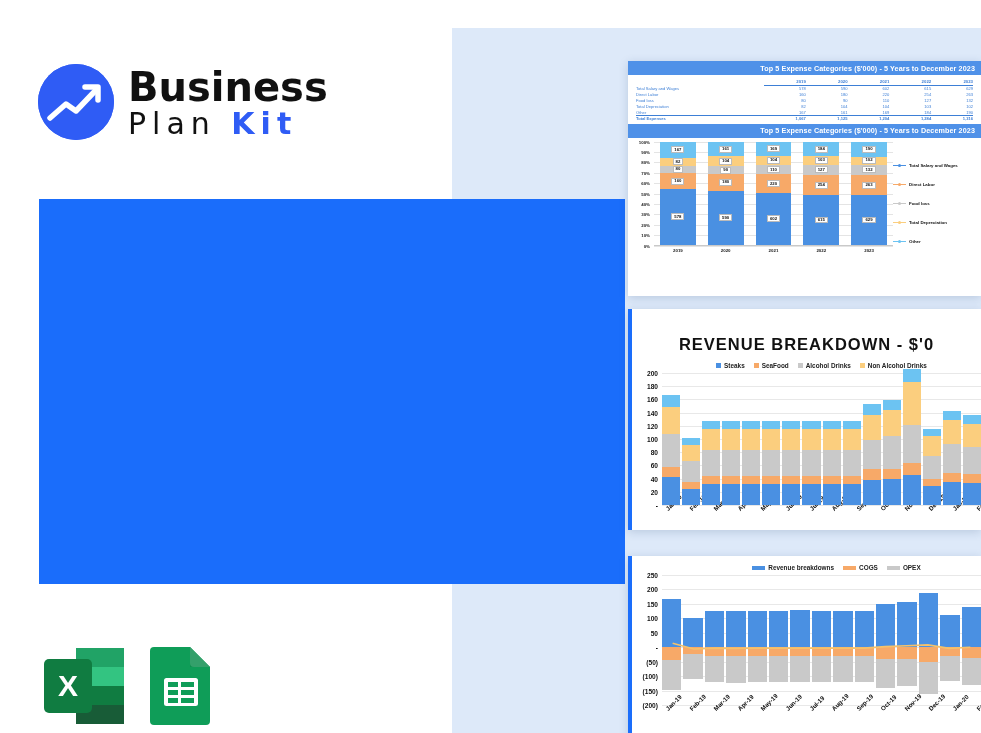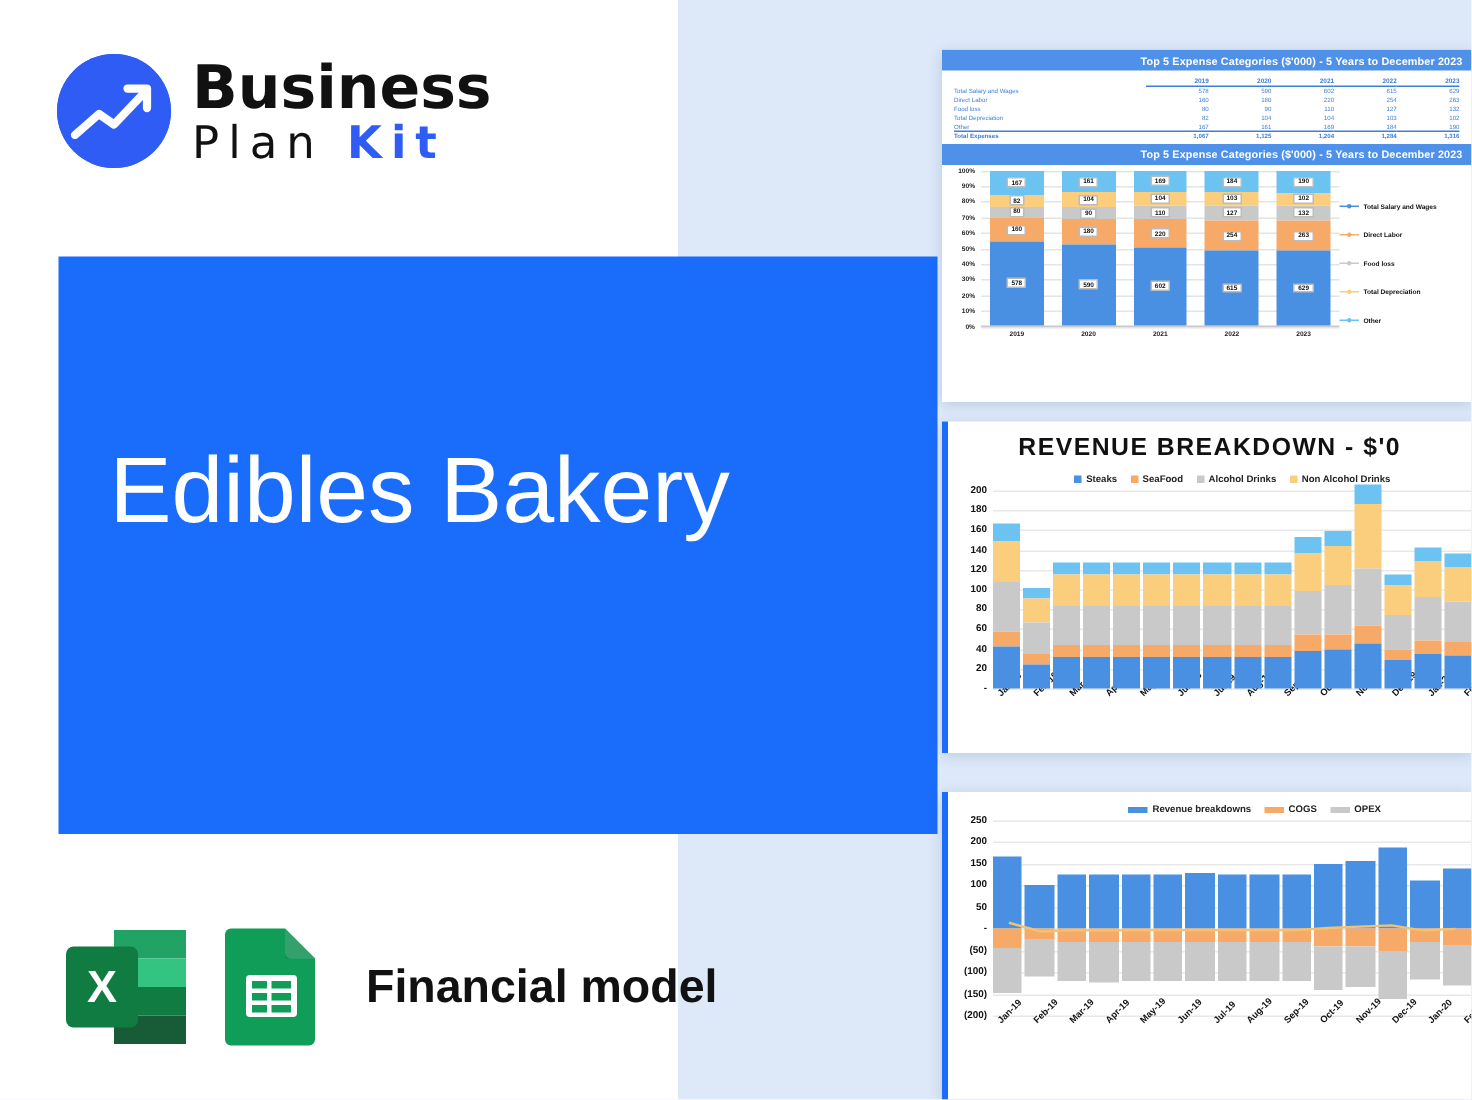--- a/index.html
+++ b/index.html
@@ -2,21 +2,21 @@
 <html><head>
 <meta charset="utf-8">
 <style>
   * { box-sizing: border-box; margin: 0; padding: 0; }
   html, body {
     width: 981px; height: 733px;
     font-family: "Liberation Sans", sans-serif;
     background: #ffffff;
     overflow: hidden;
   }
-  .canvas { position: relative; width: 981px; height: 583px; background: #fff; }
+  .canvas { position: relative; width: 981px; height: 583px; background: #fff; margin-top: 28px; }
 
   
   .bg-lightblue {
     position: absolute; left: 452px; top: 0; width: 529px; height: 733px;
     background: #dde9f9;
   }
   .bg-white-tl {
     position: absolute; left: 0; top: 0; width: 452px; height: 171px; background: #fff;
   }
   .bg-white-bl {
@@ -118,21 +118,21 @@
   .pct-leg-mark { width: 13px; height: 0; border-top: 1.2px solid #000; position: relative; flex:0 0 auto;}
   .pct-leg-mark::after {
     content:''; position: absolute; left: 5px; top: -1.6px; width: 3px; height: 3px;
     background: inherit; border-radius: 50%;
   }
   .pct-leg-dot { width: 3.2px; height: 3.2px; position: absolute; left: 5px; top: -1.7px; border-radius:50%;}
   .pct-leg-txt { font-size: 4.4px; font-weight: 700; color: #111; white-space: nowrap; }
 
   
   .chart-head { text-align: center; font-size: 15px; font-weight: 700; color: #111; letter-spacing: 1px;
-                padding-top: 8px; font-family:"Liberation Sans", sans-serif; white-space: nowrap;}
+                padding-top: 26px; font-family:"Liberation Sans", sans-serif; white-space: nowrap;}
   .chart-head.big { font-size: 16.5px; }
   .chart-legend { display: flex; justify-content: center; gap: 9px; margin-top: 8px; padding-left: 30px;}
   .cl-item { display: flex; align-items: center; gap: 3px; }
   .cl-sq { width: 5px; height: 5px; flex: 0 0 auto;}
   .cl-bar { width: 13px; height: 4px; flex: 0 0 auto;}
   .cl-tx { font-size: 6.4px; font-weight: 700; color: #222; white-space: nowrap; }
 
   .plotwrap { position: relative; margin-top: 4px; }
   .yaxis { position: absolute; left: 0; width: 28px; }
   .ylab { position: absolute; right: 2px; font-size: 6.6px; font-weight: 700; color: #111;
@@ -168,21 +168,20 @@
         <path d="M47 23 L60 23 L60 36" stroke="#fff" stroke-width="5.5" fill="none" stroke-linecap="round" stroke-linejoin="round"></path>
       </svg>
     </div>
     <div class="logo-text">
       <div class="logo-line1">Business</div>
       <div class="logo-line2"><span>Plan </span><span class="logo-kit">Kit</span></div>
     </div>
   </div>
 
   <div class="headline">
-    <div>Edibles Bakery</div>
   </div>
 
   <div class="footer">
     <div class="xls-icon">
       <svg width="84" height="80" viewBox="0 0 84 80">
         <rect x="34" y="2" width="48" height="19" fill="#21a366"></rect>
         <rect x="34" y="21" width="48" height="19" fill="#33c481"></rect>
         <rect x="34" y="40" width="48" height="19" fill="#107c41"></rect>
         <rect x="34" y="59" width="48" height="19" fill="#185c37"></rect>
         <rect x="2" y="13" width="48" height="54" rx="5" fill="#107c41"></rect>
@@ -196,21 +195,20 @@
         <path d="M42 2 l20 20 H42 z" fill="#0c8045" opacity=".45"></path>
         <rect x="16" y="33" width="34" height="28" rx="2.5" fill="#ffffff"></rect>
         <rect x="20" y="37" width="10" height="5" fill="#0f9d58"></rect>
         <rect x="33" y="37" width="13" height="5" fill="#0f9d58"></rect>
         <rect x="20" y="45" width="10" height="5" fill="#0f9d58"></rect>
         <rect x="33" y="45" width="13" height="5" fill="#0f9d58"></rect>
         <rect x="20" y="53" width="10" height="5" fill="#0f9d58"></rect>
         <rect x="33" y="53" width="13" height="5" fill="#0f9d58"></rect>
       </svg>
     </div>
-    <div class="footer-label">Financial model</div>
   </div>
 
   <div class="card" id="card-expense">
     <div class="sheet-title-bar">Top 5 Expense Categories ($'000) - 5 Years to December 2023</div>
     <div class="xtable">
       <table>
         <thead>
             <tr id="exp-head">
               <th class="lbl" style="width: 38%;"></th>
               <th>2019</th>

